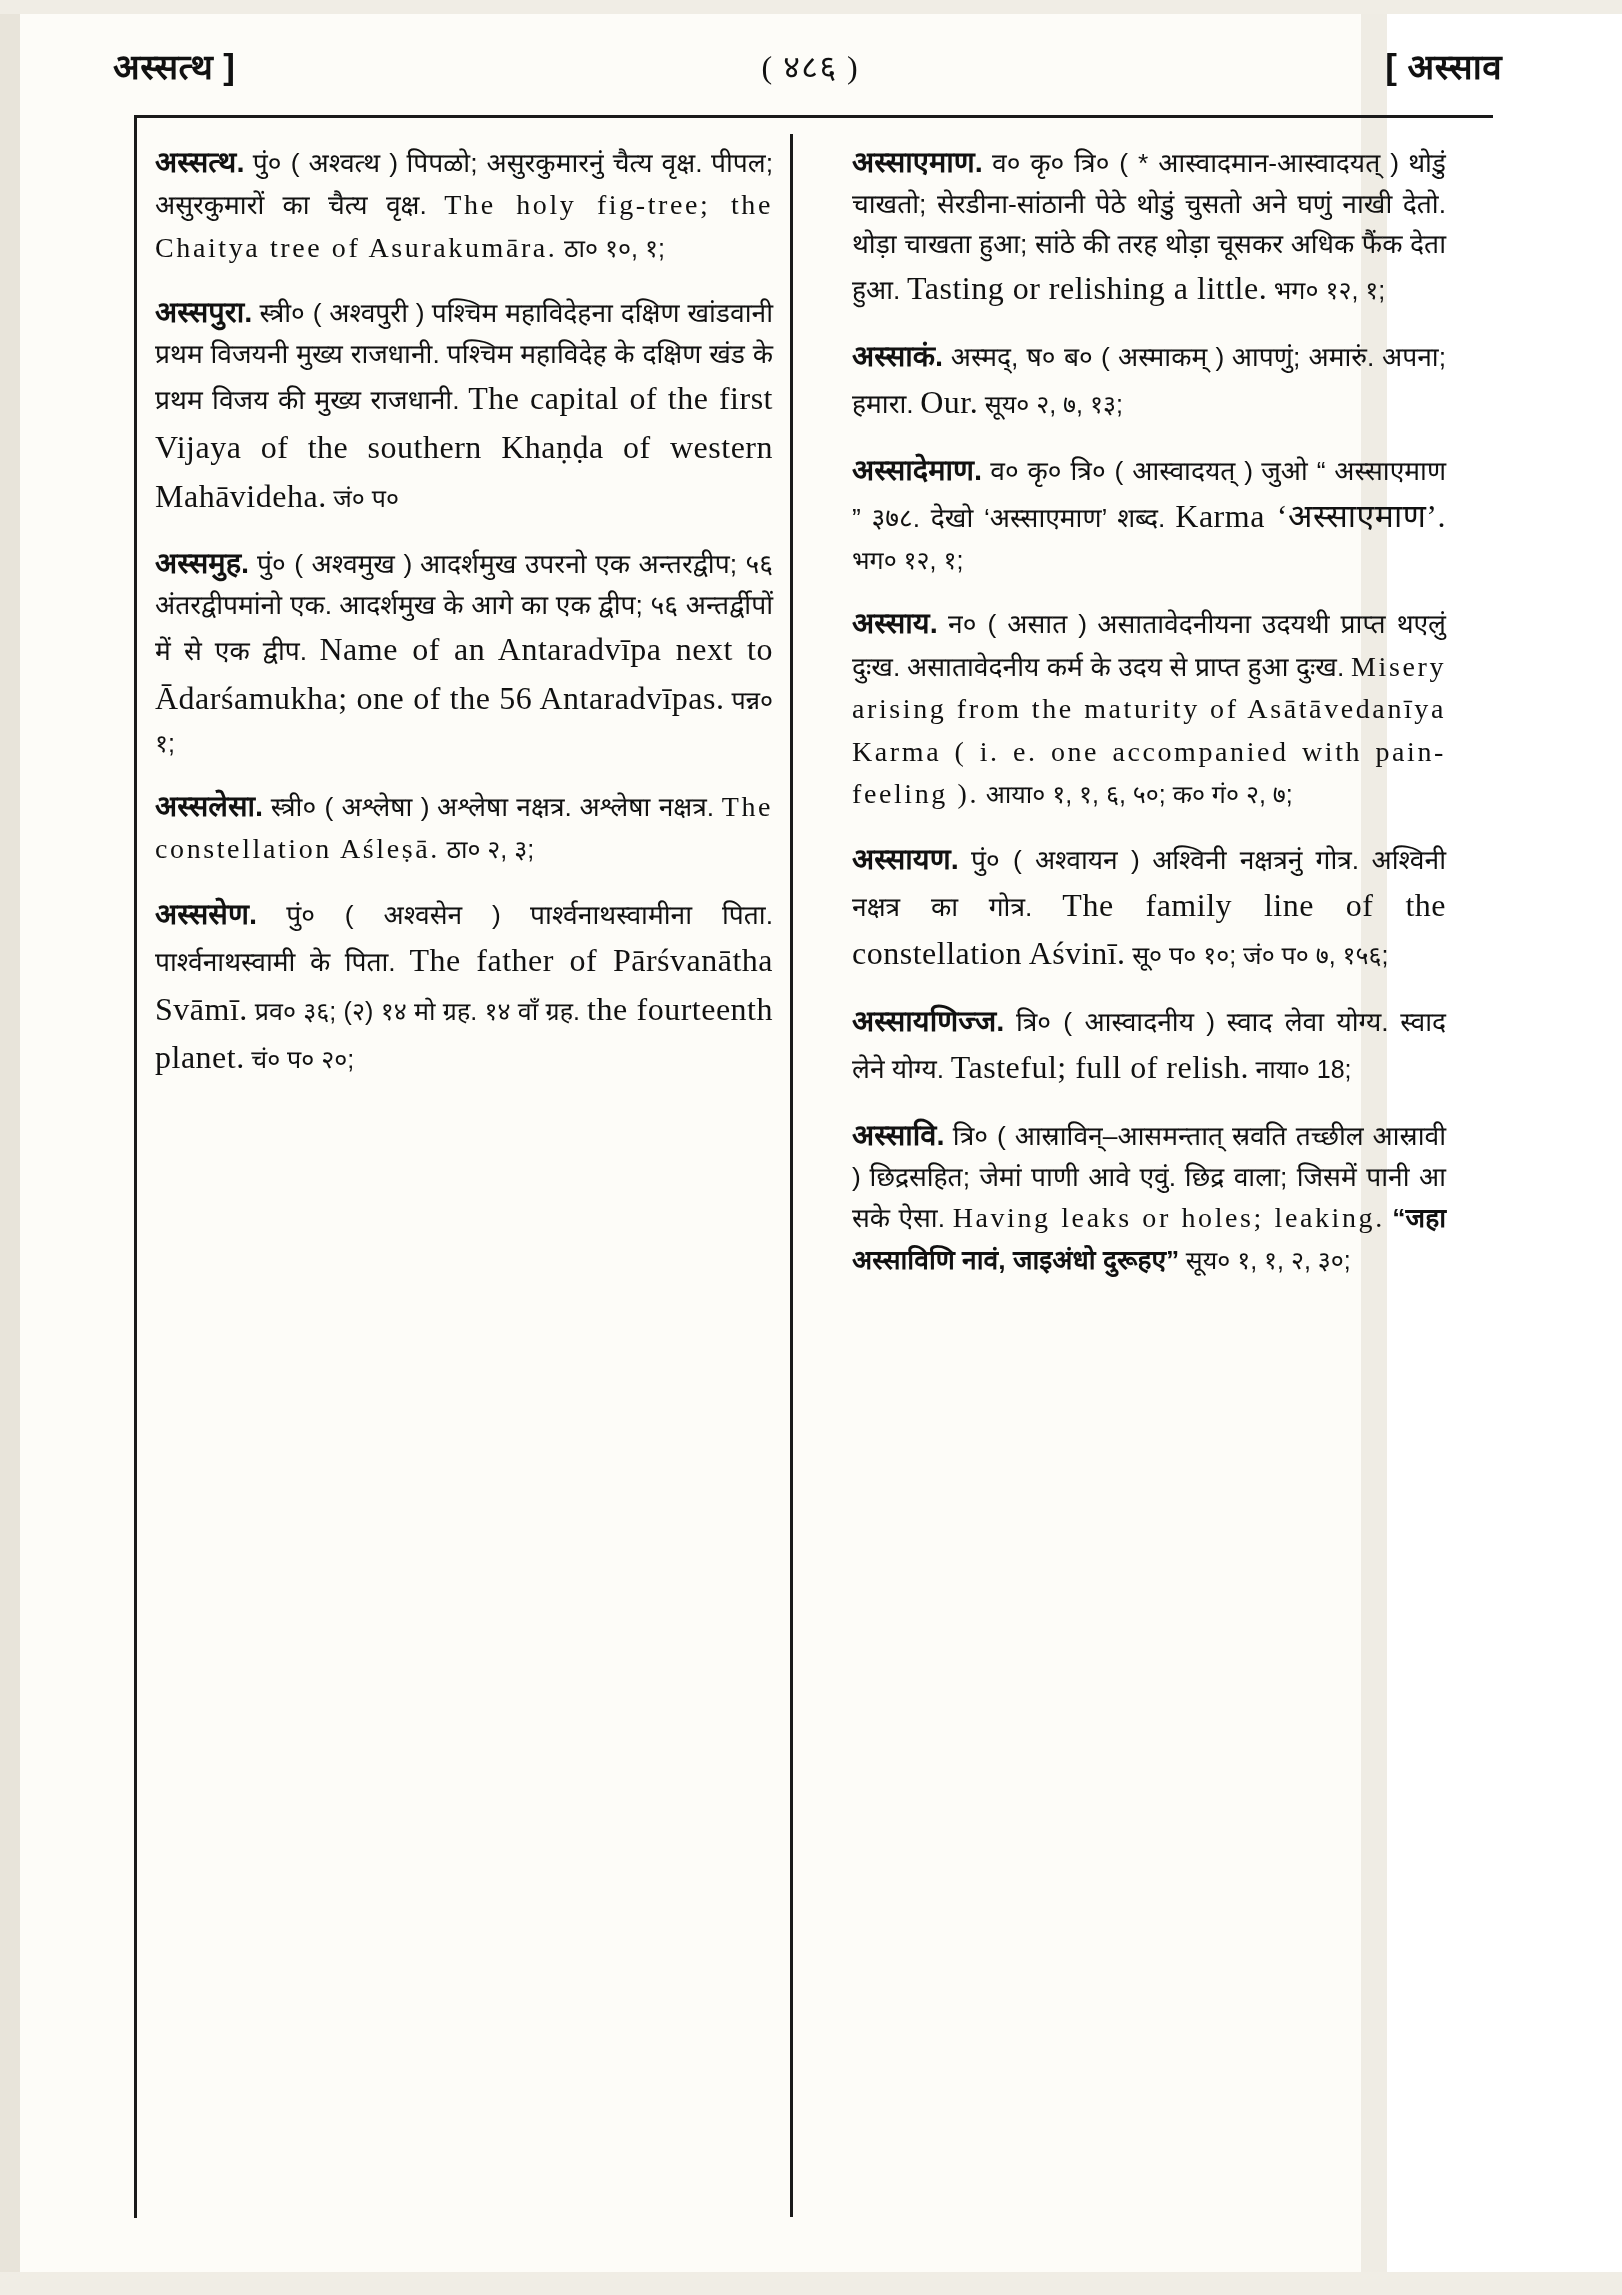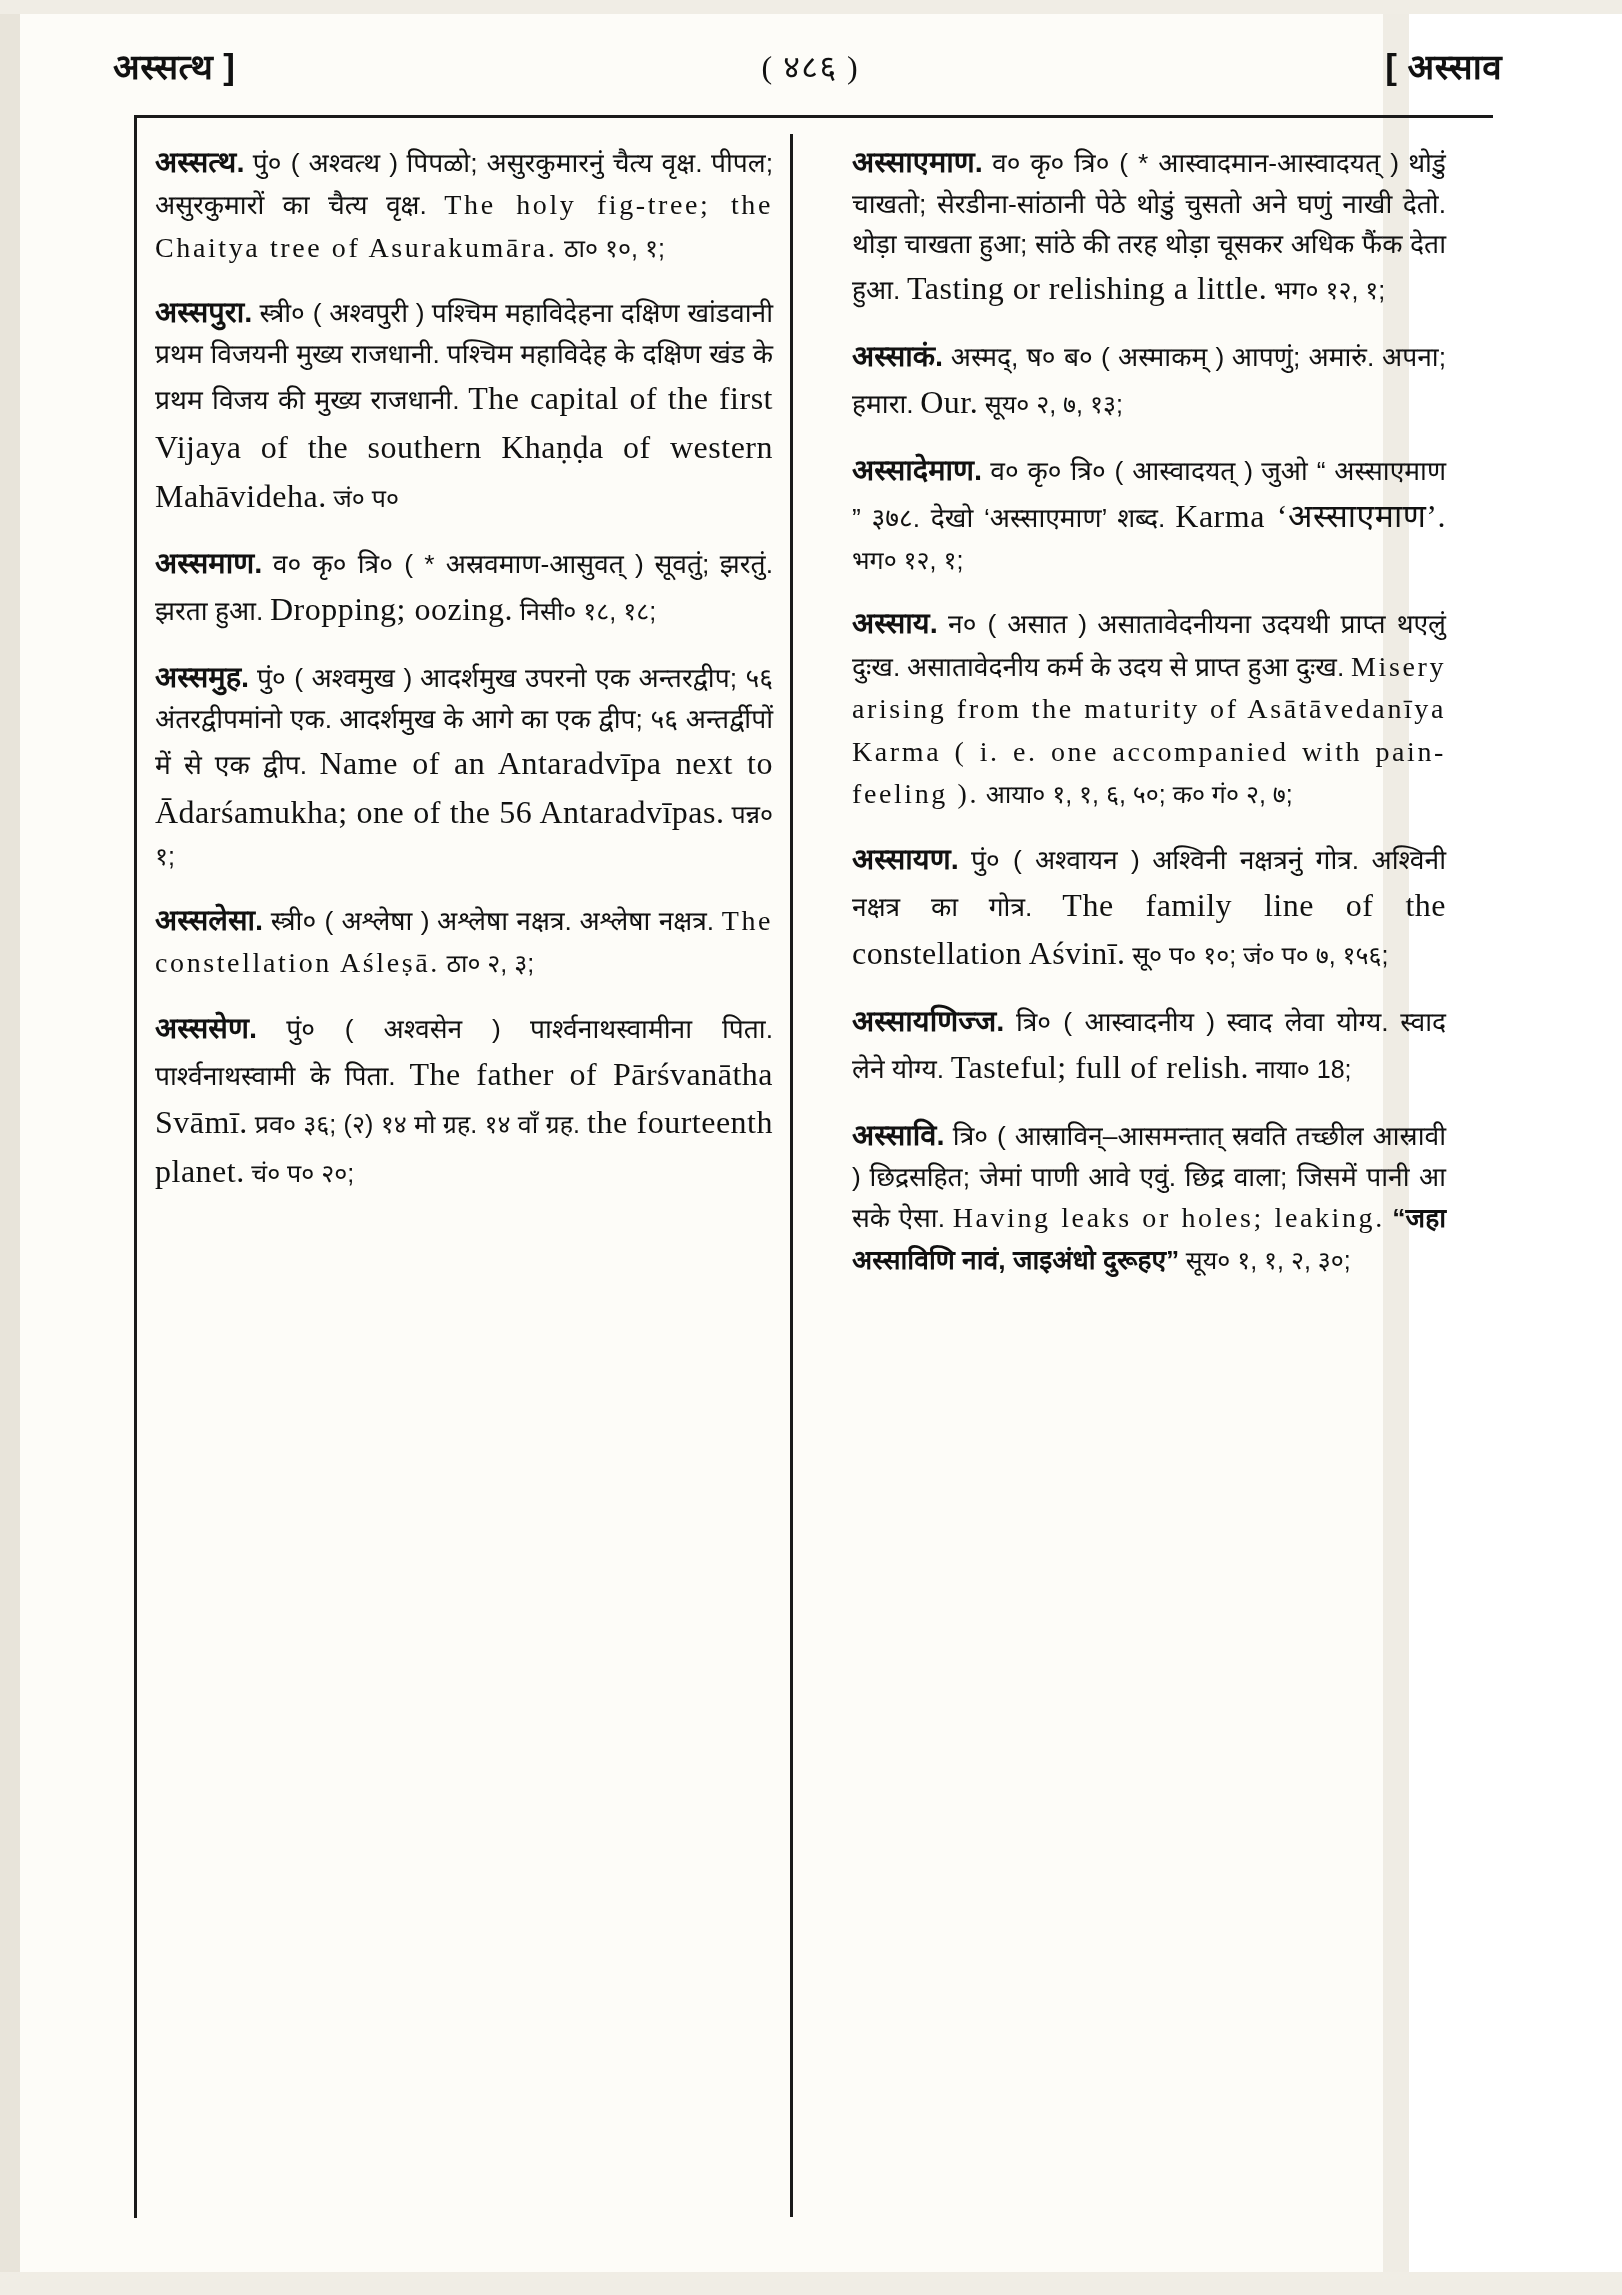--- a/index.html
+++ b/index.html
@@ -16,21 +16,20 @@
     overflow: hidden;
   }
 
   
   #page {
     position: absolute;
     left: 0; top: 0;
     width: 1387px;
     height: 2295px;
     background: #fdfcf8;
-    padding-left: 22px;
   }
 
   
   .scan-edge-left {
     position: absolute;
     left: 0; top: 0;
     width: 19.6px; height: 2295px;
     background: #e8e4da;
   }
   .scan-edge-right {
@@ -199,28 +198,20 @@
 
       <div class="entry">
         <span class="headword">अस्सपुरा.</span>
         <span class="indic">स्त्री० ( अश्वपुरी )</span>
         <span class="indic">पश्चिम महाविदेहना दक्षिण खांडवानी प्रथम विजयनी मुख्य राजधानी.</span>
         <span class="indic">पश्चिम महाविदेह के दक्षिण खंड के प्रथम विजय की मुख्य राजधानी.</span>
         <span class="latin">The capital of the first Vijaya of the southern Khaṇḍa of western Mahāvideha.</span>
         <span class="ref">जं० प०</span>
       </div>
 
-      <div class="entry">
-        <span class="headword">अस्समाण.</span>
-        <span class="indic">व० कृ० त्रि० ( * अस्रवमाण-आसुवत् )</span>
-        <span class="indic">सूवतुं;</span>
-        <span class="indic">झरतुं. झरता हुआ.</span>
-        <span class="latin">Dropping; oozing.</span>
-        <span class="ref">निसी० १८, १८;</span>
-      </div>
 
       <div class="entry">
         <span class="headword">अस्समुह.</span>
         <span class="indic">पुं० ( अश्वमुख )</span>
         <span class="indic">आदर्शमुख उपरनो एक अन्तरद्वीप; ५६ अंतरद्वीपमांनो एक.</span>
         <span class="indic">आदर्शमुख के आगे का एक द्वीप; ५६ अन्तर्द्वीपों में से एक द्वीप.</span>
         <span class="latin">Name of an Antaradvīpa next to Ādarśamukha; one of the 56 Antaradvīpas.</span>
         <span class="ref">पन्न० १;</span>
       </div>
 

